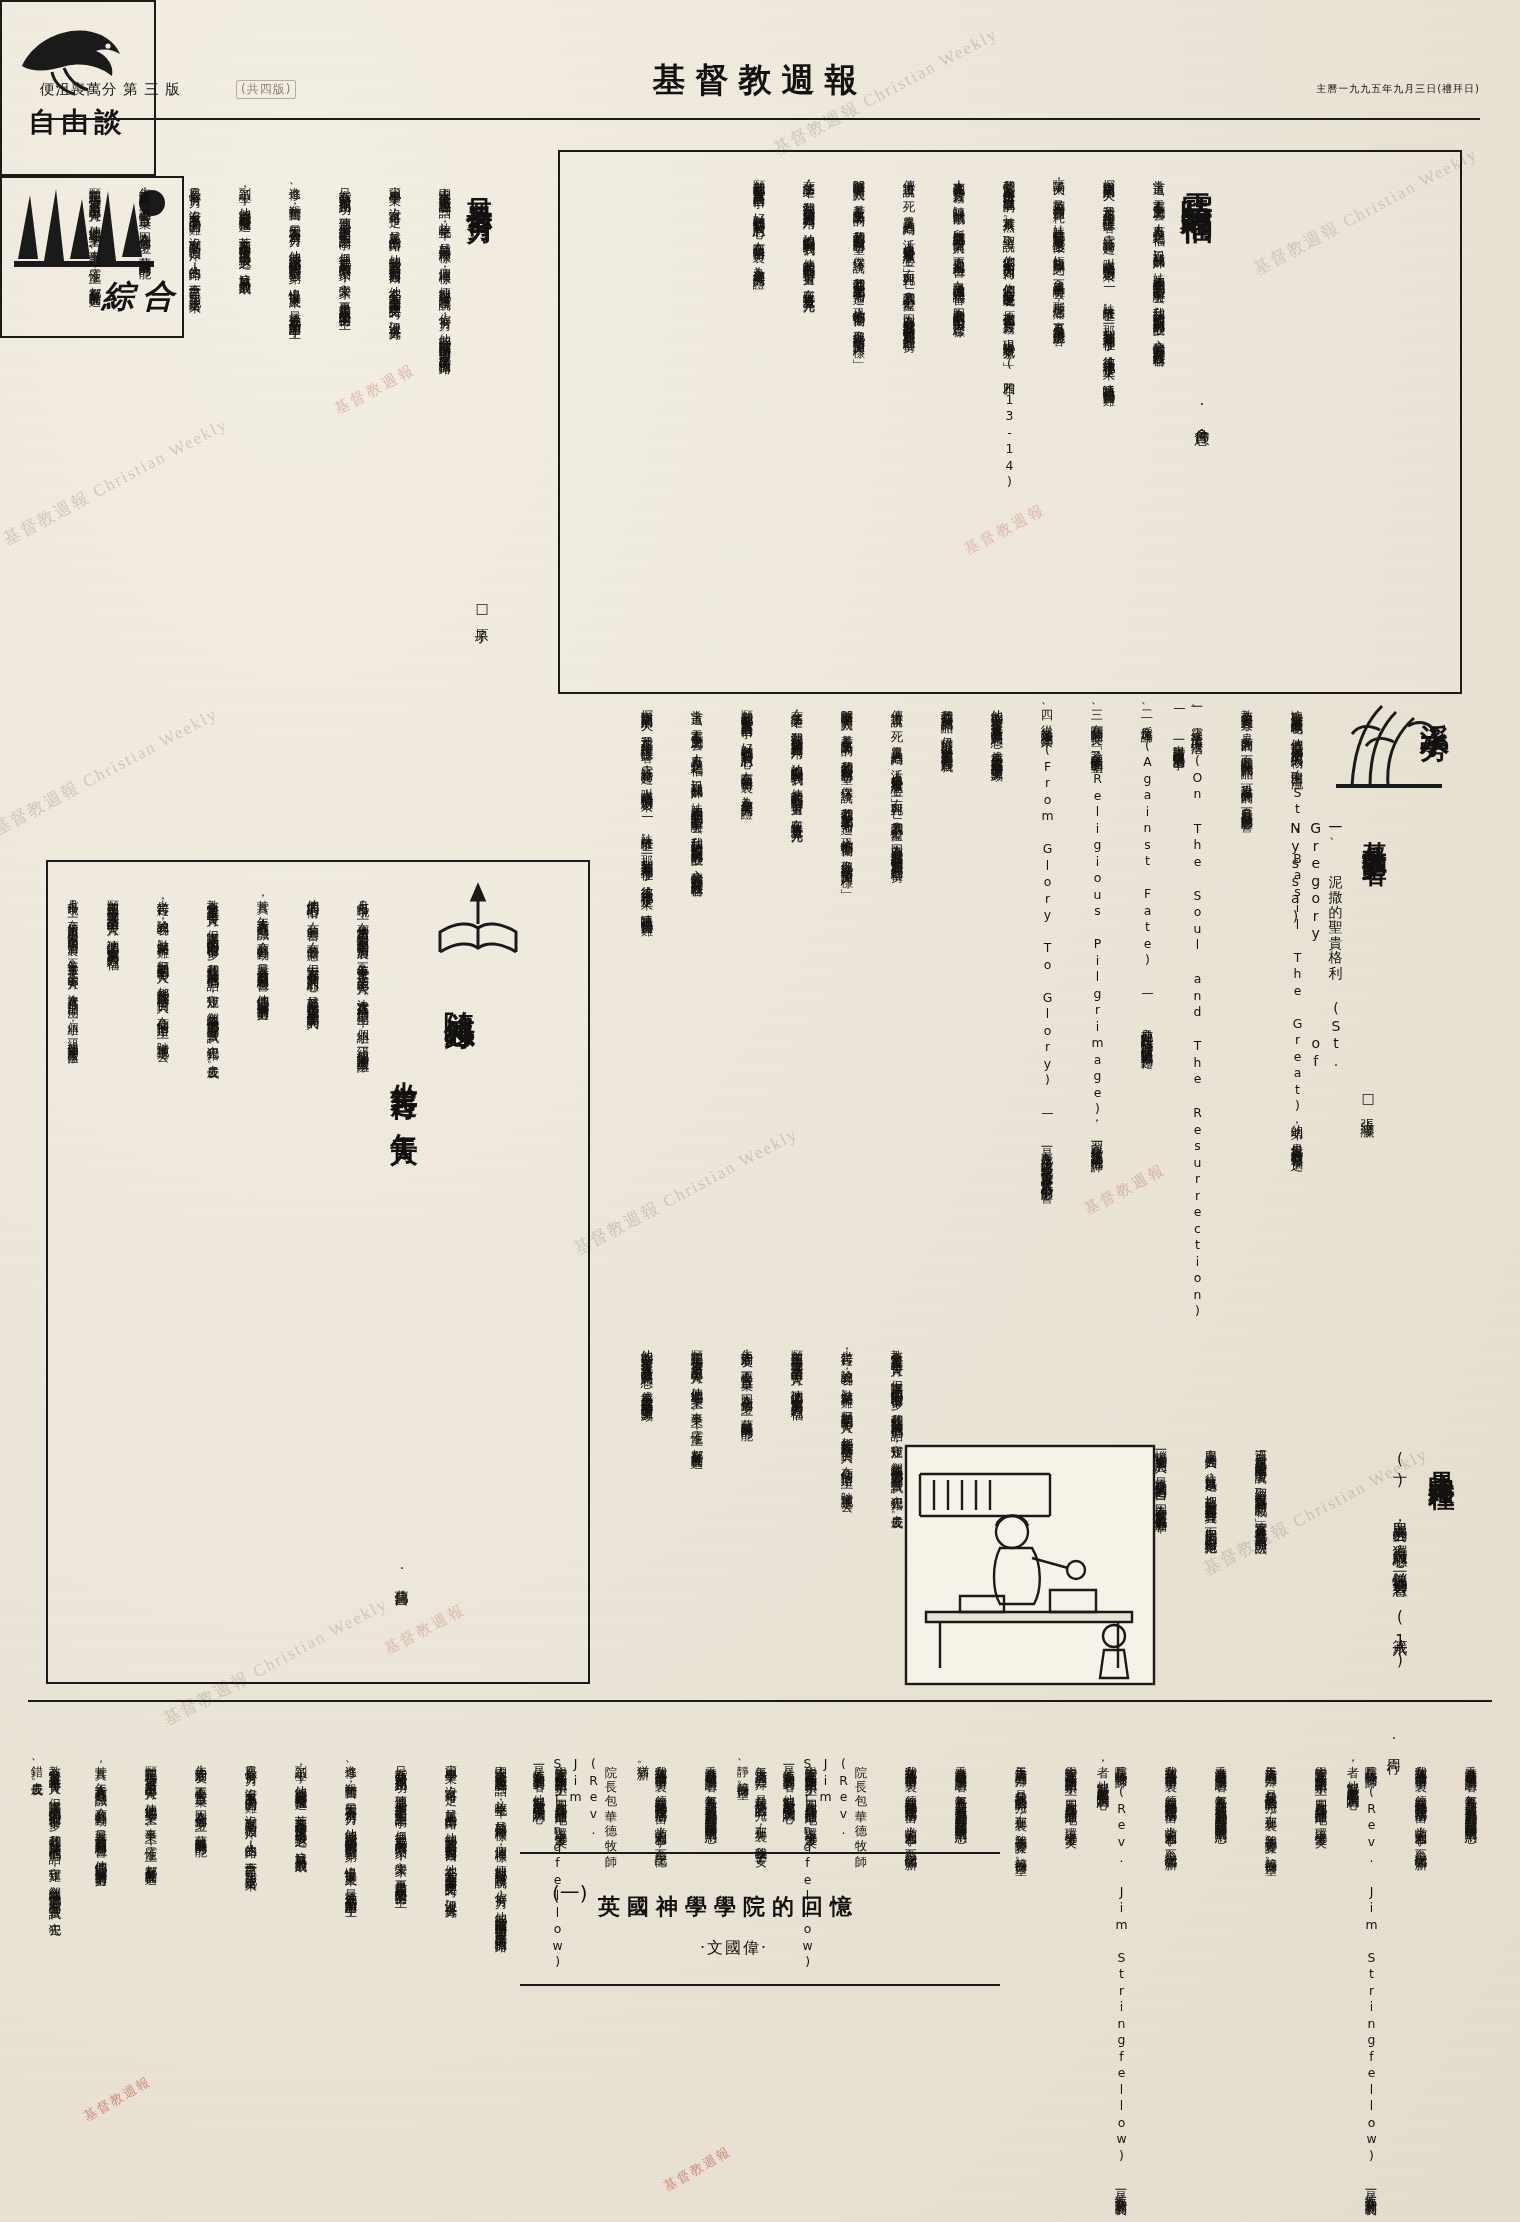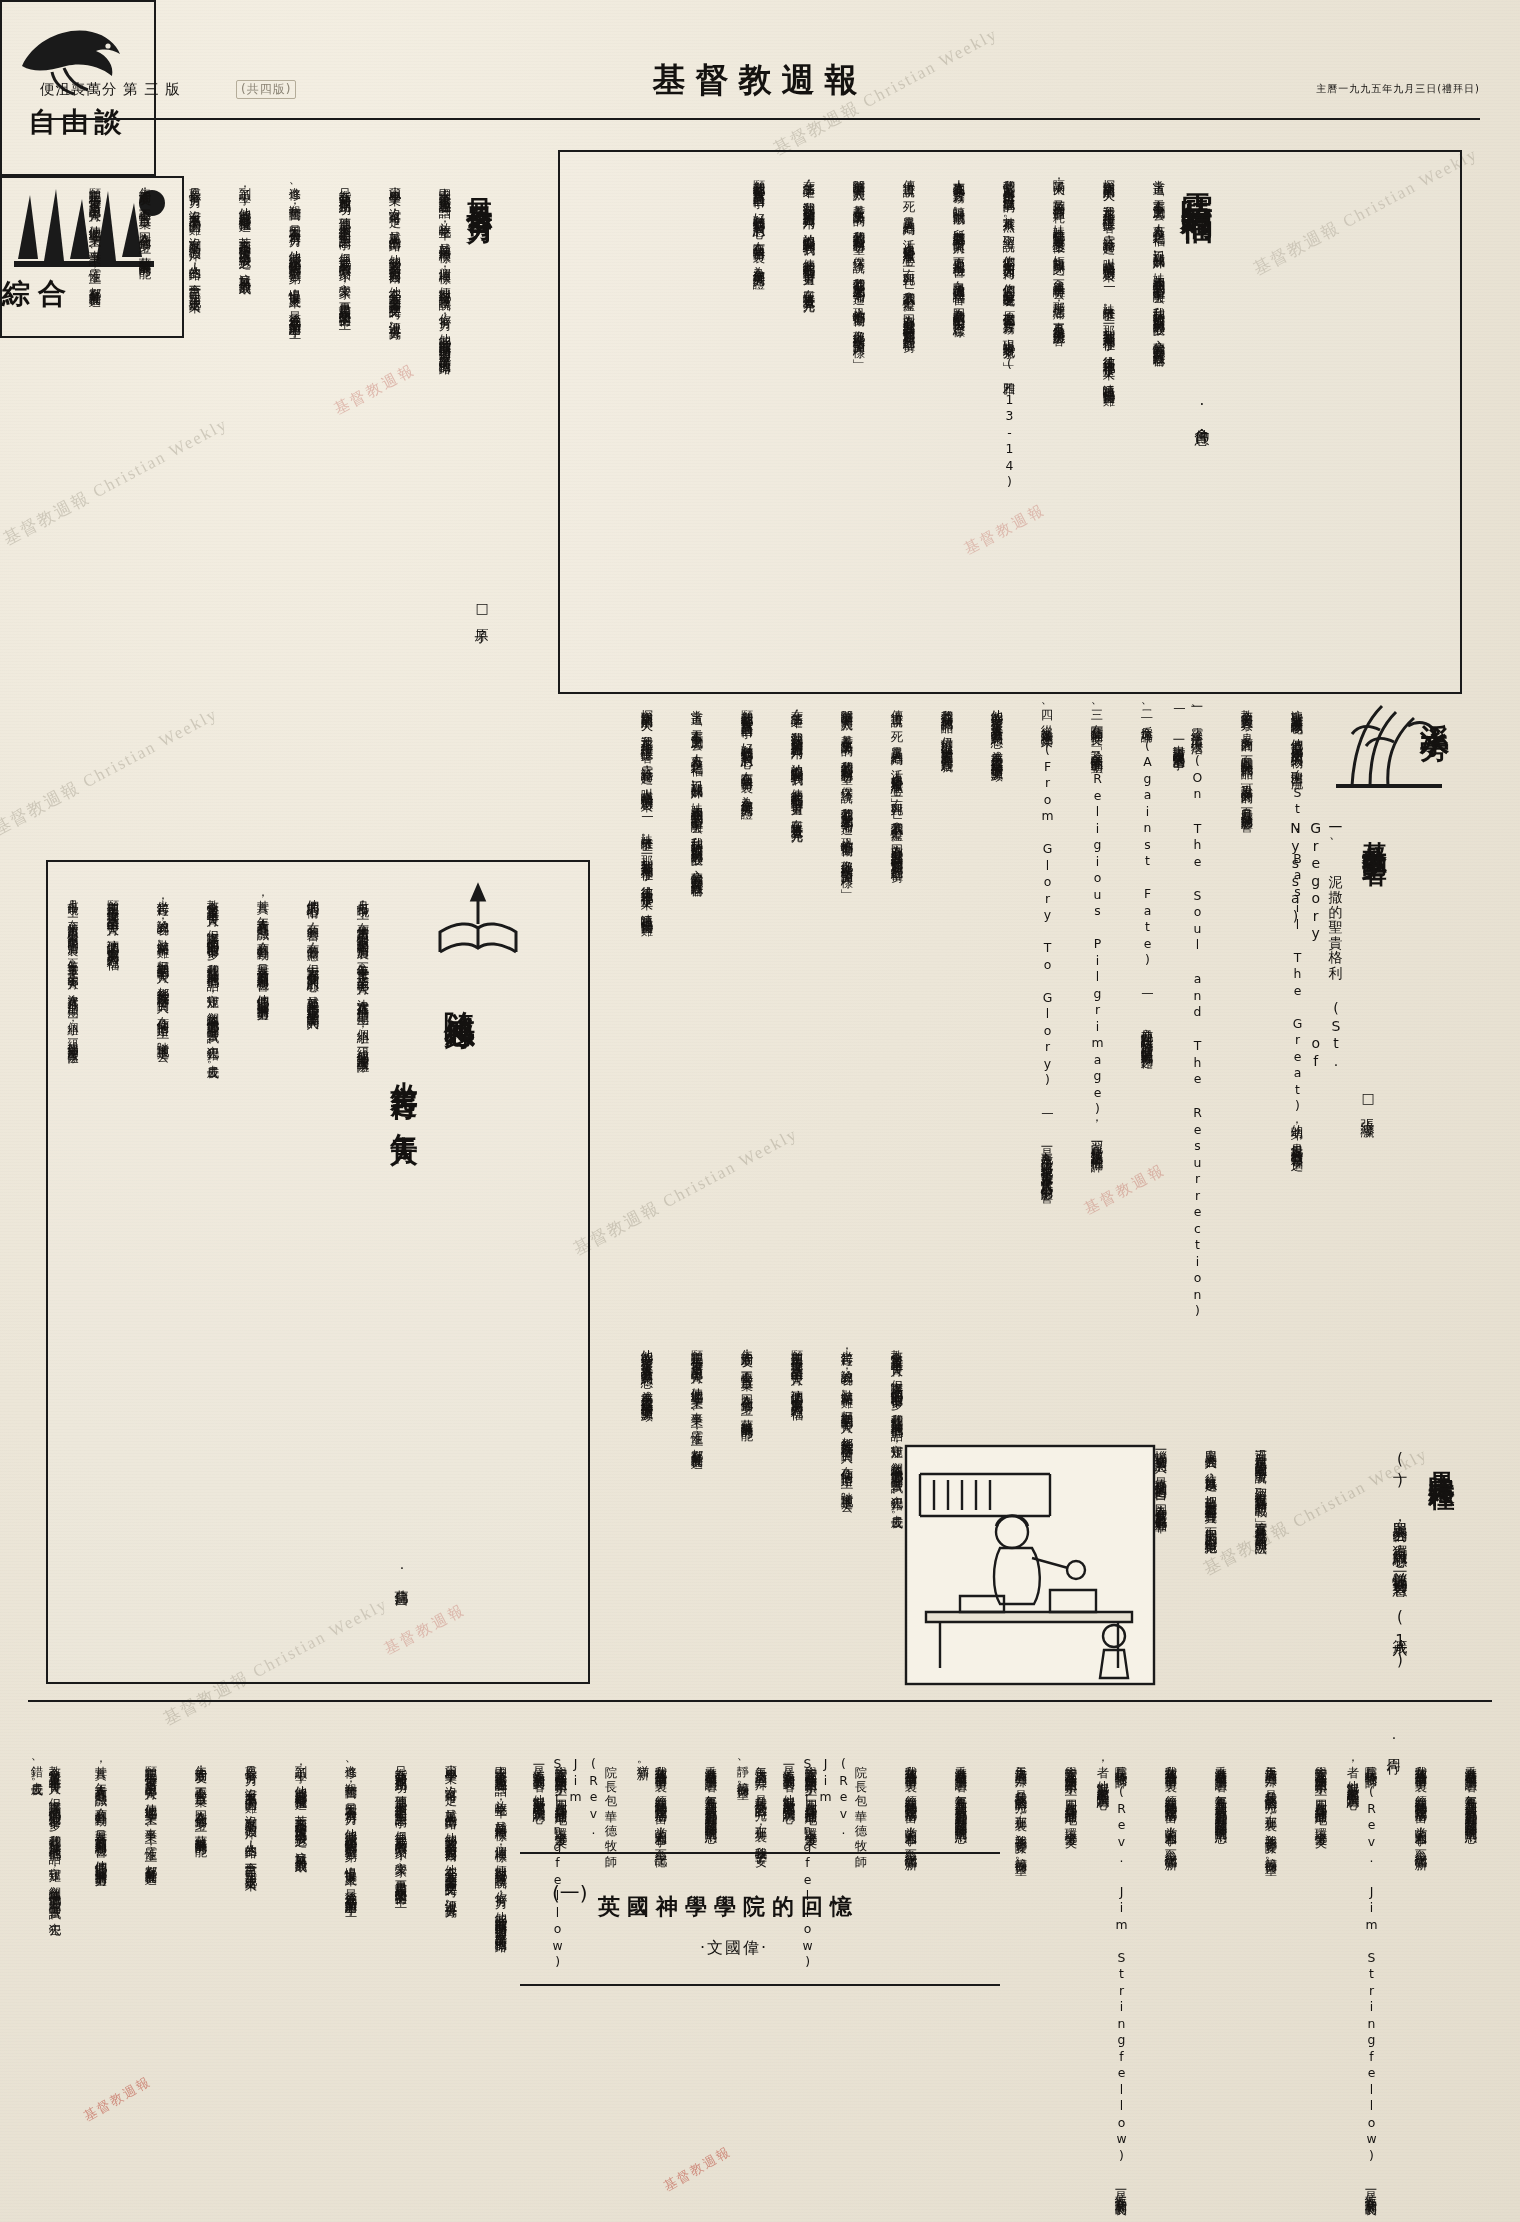--- a/index.html
+++ b/index.html
@@ -186,21 +186,21 @@
       <g fill="#1a1a1a">
         <path d="M14 78 L26 14 L34 78 Z"></path>
         <path d="M40 80 L52 8 L60 80 Z"></path>
         <path d="M66 78 L78 18 L86 78 Z"></path>
         <path d="M92 80 L104 10 L112 80 Z"></path>
         <path d="M118 76 L130 22 L138 76 Z"></path>
         <circle cx="148" cy="22" r="13"></circle>
         <rect x="10" y="80" width="140" height="6"></rect>
       </g>
     </svg>
-    <div style="text-align:left;font-family:'DejaVu Serif','Liberation Serif',serif;font-size:28px;font-weight:bold;letter-spacing:8px;margin-top:-2px;">綜合</div>
+    <div style="text-align:right;font-family:'DejaVu Serif','Liberation Serif',serif;font-size:32px;font-weight:bold;letter-spacing:8px;margin-top:-2px;font-style:italic;">綜合</div>
   </div>
 
   <svg width="118" height="104" viewBox="0 0 118 104" style="position:absolute;left:1330px;top:690px;">
     <g stroke="#1a1a1a" stroke-width="3" fill="none">
       <path d="M22 96 C24 60, 34 34, 52 16"></path>
       <path d="M40 96 C40 64, 48 40, 66 22"></path>
       <path d="M58 96 C56 66, 66 44, 84 28"></path>
       <path d="M50 40 C38 34, 28 36, 22 44"></path>
       <path d="M64 52 C52 46, 42 48, 36 56"></path>
       <path d="M78 36 C88 30, 98 32, 104 40"></path>

